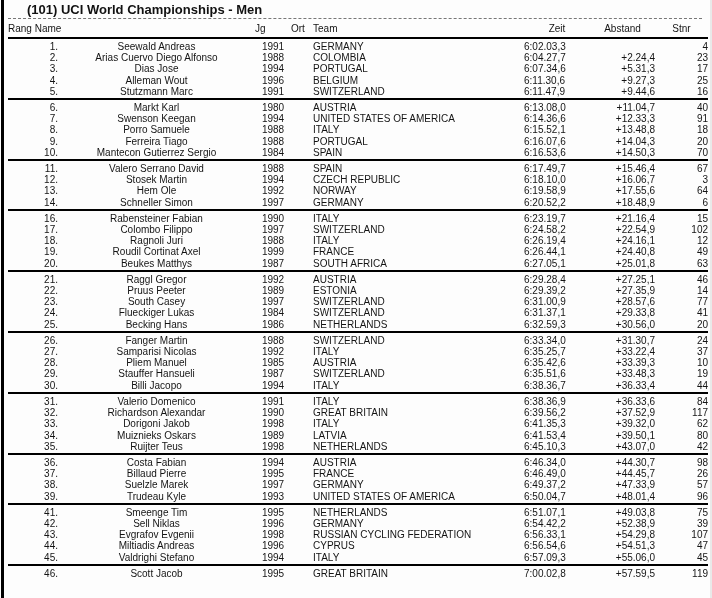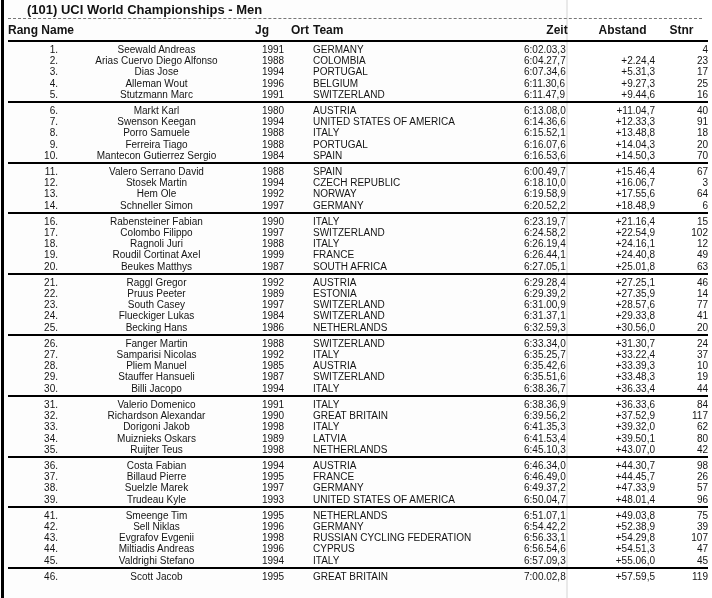--- a/index.html
+++ b/index.html
@@ -5,21 +5,21 @@
   html, body { margin: 0; padding: 0; }
   body {
     width: 712px; height: 598px;
     background: #ffffff;
     overflow: hidden;
     font-family: "Liberation Sans", sans-serif;
     color: #1a1a1a;
   }
   .page {
     position: relative;
-    width: 568px; height: 598px;
+    width: 712px; height: 598px;
     background: #fdfdfd;
     box-sizing: border-box;
   }
   .left-edge {
     position: absolute; left: 1px; top: 0;
     width: 3px; height: 598px;
     background: #000000;
   }
   .right-edge {
     position: absolute; right: 0; top: 0;
@@ -48,24 +48,24 @@
     border-collapse: collapse;
     table-layout: fixed;
     width: 700px;
     font-size: 10px;
     color: #141414;
   }
   table.results thead {
     border-bottom: 2px solid #000000;
   }
   table.results thead th {
-    font-weight: bold;
+    font-weight: normal;
     padding: 4px 0 3px 0;
     white-space: nowrap;
-    font-size: 12px;
+    font-size: 10px;
   }
   th.h-rangname { text-align: left; padding-left: 27px; }
   th.h-jg   { text-align: left; }
   th.h-ort  { text-align: left; }
   th.h-team { text-align: left; }
   th.h-zeit, th.h-abstand, th.h-stnr { text-align: center; }
 
   tbody.group { border-bottom: 2px solid #000000; }
   tbody.group:last-of-type { border-bottom: none; }
   tbody.group tr:first-child td { padding-top: 2px; }
@@ -224,21 +224,21 @@
             <td class="c-stnr">70</td>
           </tr>
         </tbody>
         <tbody class="group">
           <tr>
             <td class="c-rank">11.</td>
             <td class="c-name">Valero Serrano David</td>
             <td class="c-jg">1988</td>
             <td class="c-ort"></td>
             <td class="c-team">SPAIN</td>
-            <td class="c-zeit">6:00.49,7</td>
+            <td class="c-zeit">6:17.49,7</td>
             <td class="c-abstand">+15.46,4</td>
             <td class="c-stnr">67</td>
           </tr>
           <tr>
             <td class="c-rank">12.</td>
             <td class="c-name">Stosek Martin</td>
             <td class="c-jg">1994</td>
             <td class="c-ort"></td>
             <td class="c-team">CZECH REPUBLIC</td>
             <td class="c-zeit">6:18.10,0</td>

